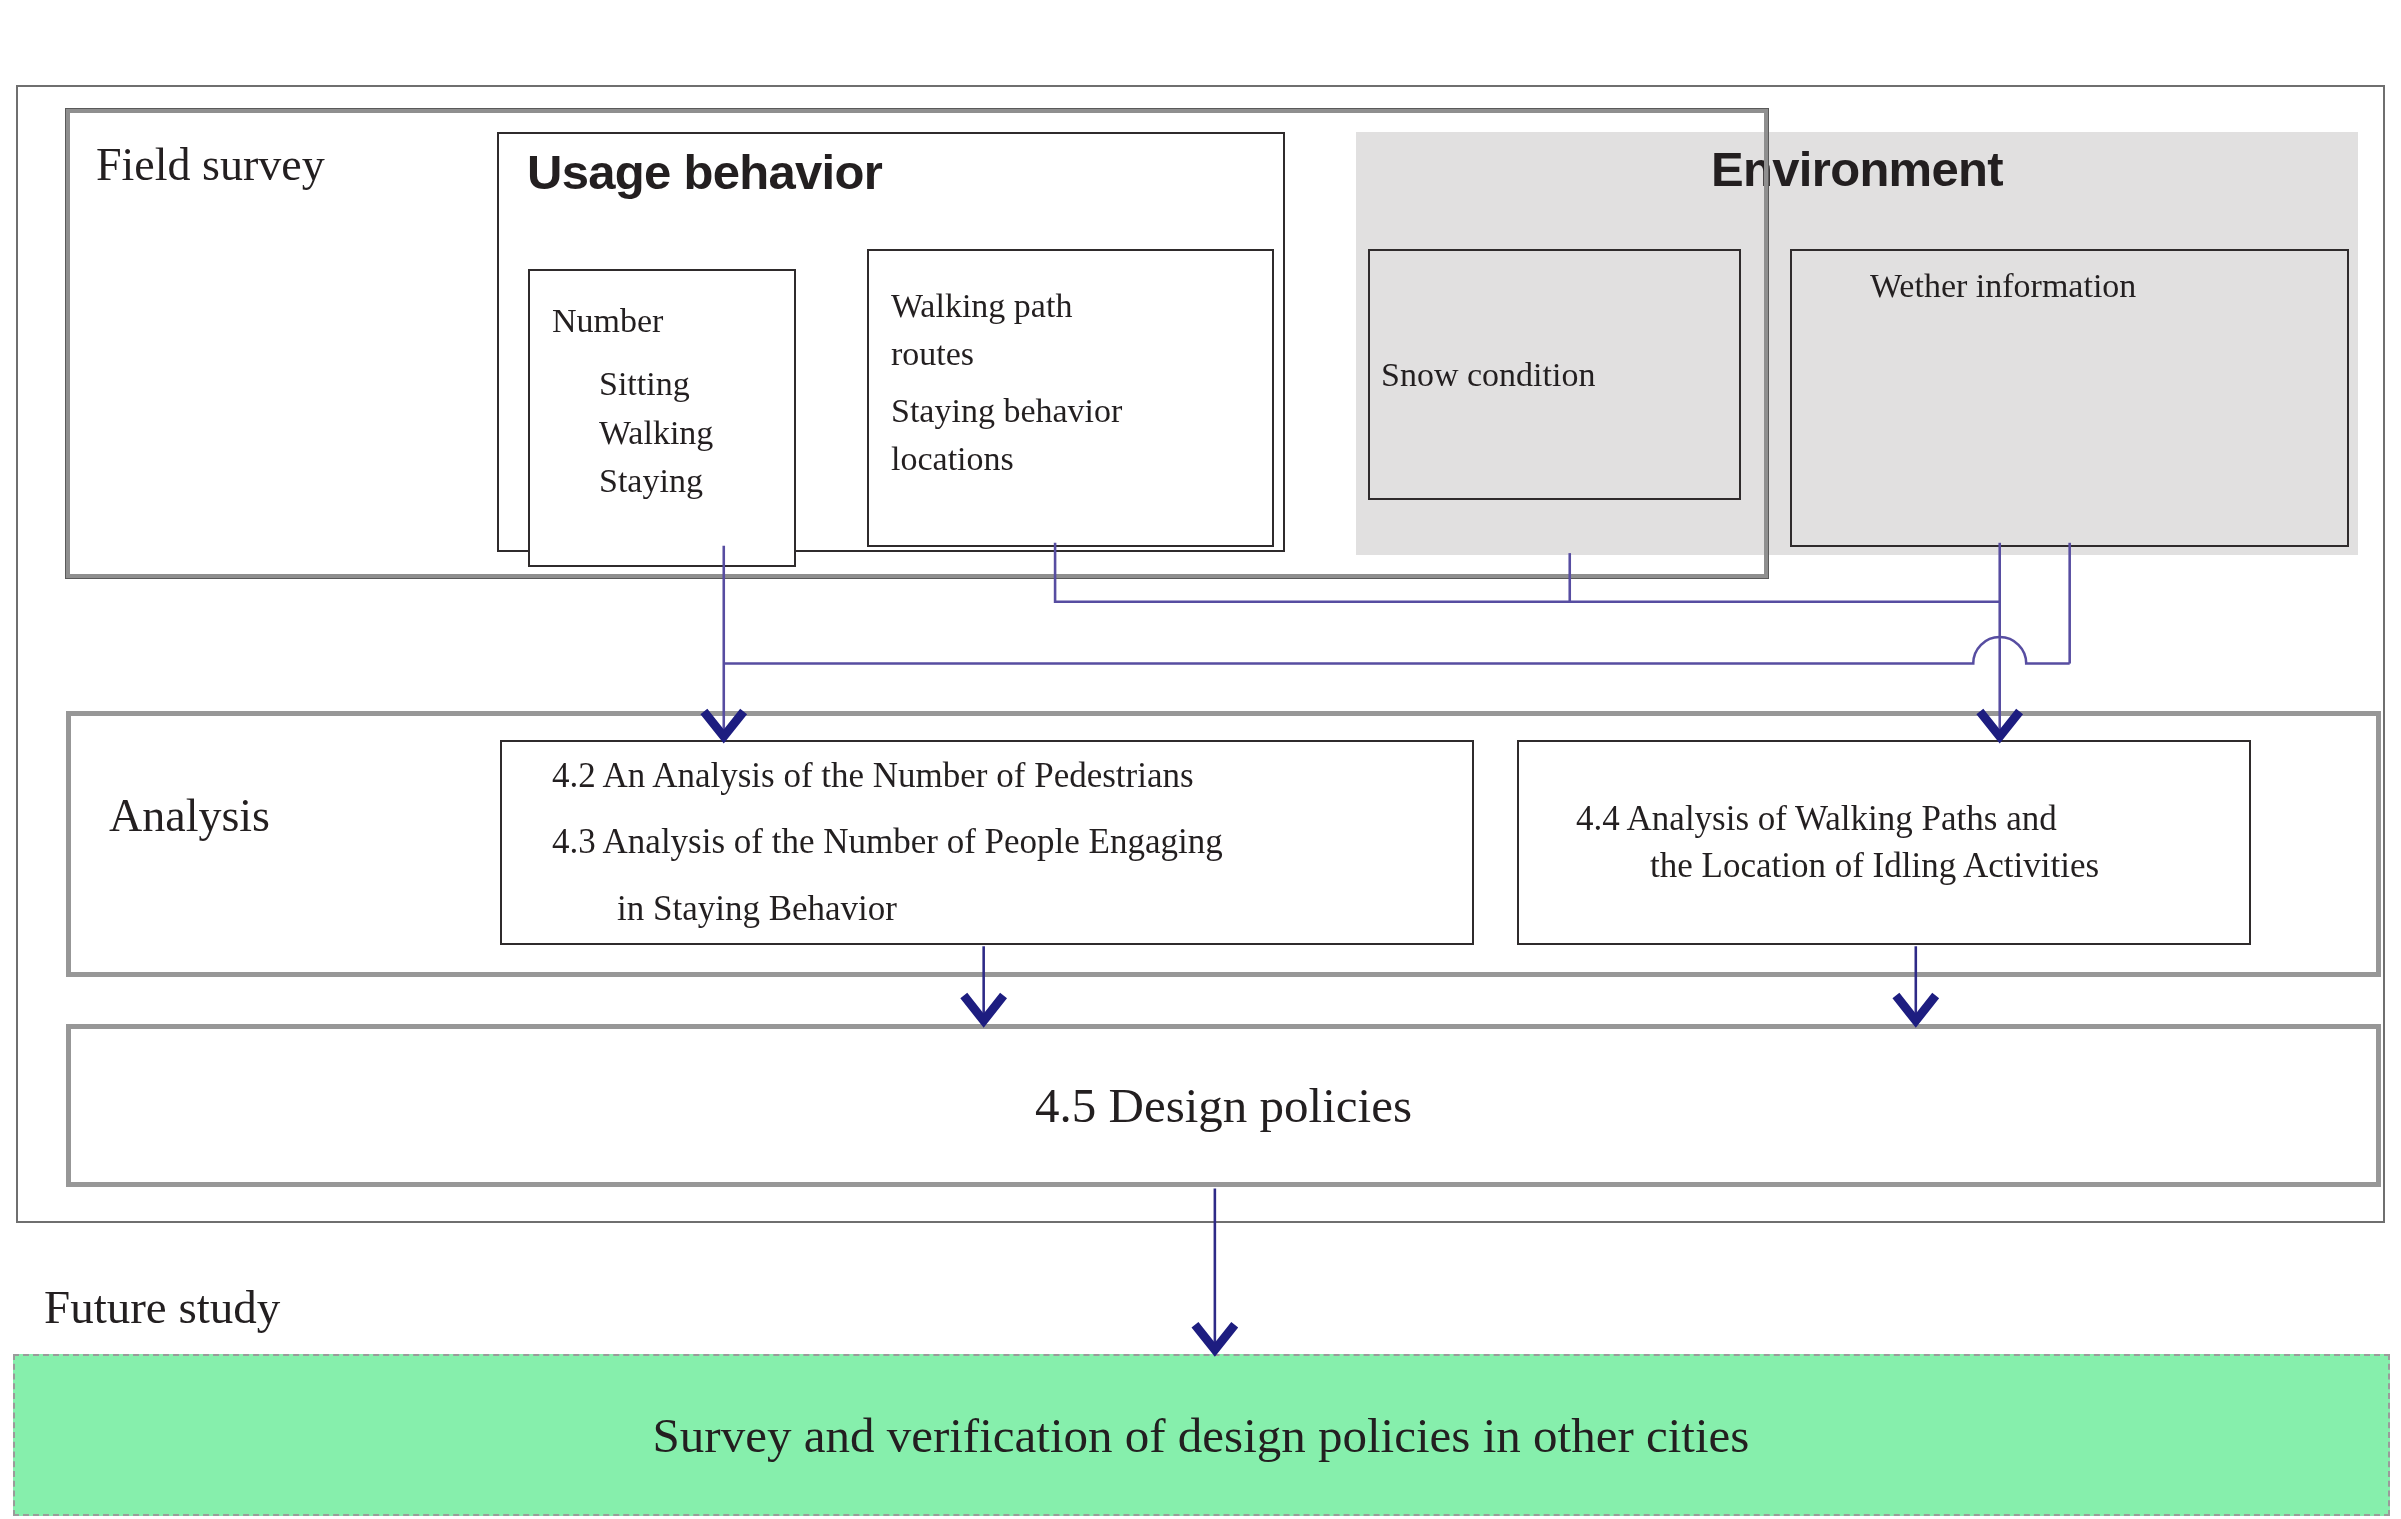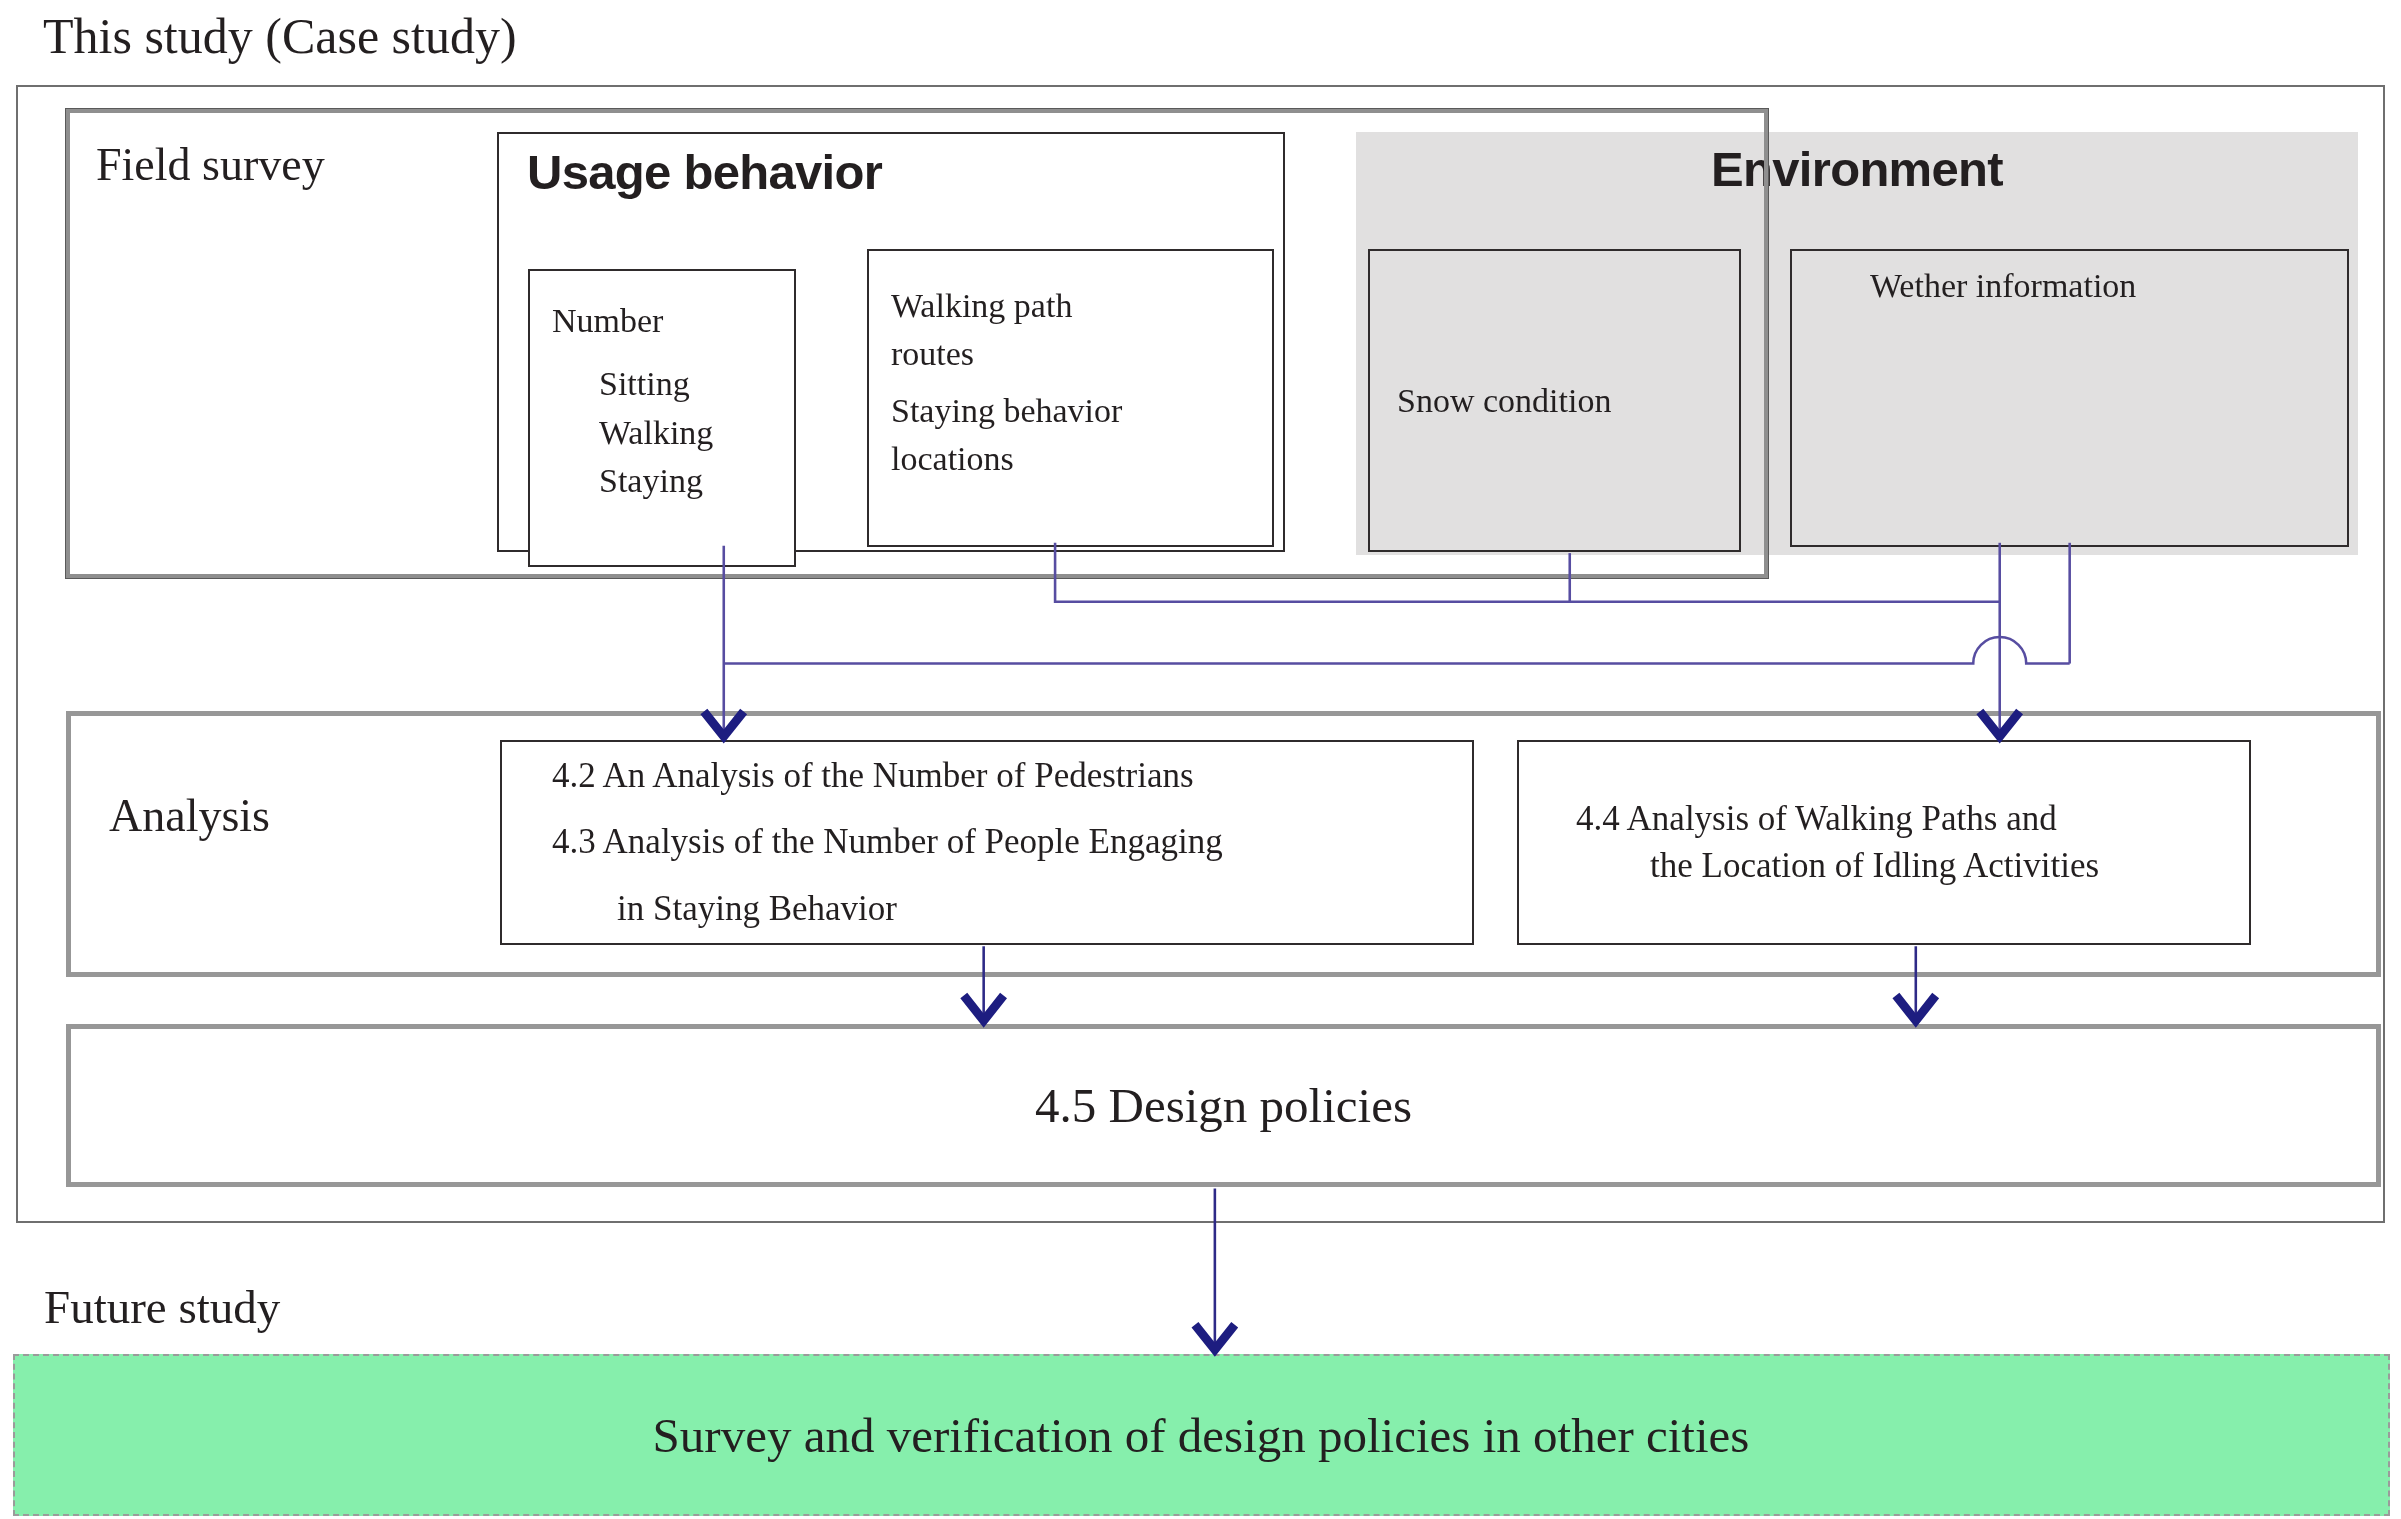--- a/index.html
+++ b/index.html
@@ -30,21 +30,21 @@
   .usage-heading{position:absolute;left:28px;top:10.3px;font-family:"Liberation Sans",sans-serif;font-weight:bold;font-size:49px;letter-spacing:-0.7px;}
   .number-box{left:528px;top:249px;width:268px;height:298px;font-size:34px;padding:29.5px 7.4px 0 22px;margin-top:20px;}
   .nb-items{margin-top:19px;margin-left:47px;line-height:1.42;}
   .nb-title{line-height:1.2;}
   .paths-box{left:867px;top:249px;width:407px;height:298px;font-size:34px;padding:31px 7.4px 0 22px;line-height:1.4;}
   .pb-para2{margin-top:10px;}
 
   
   .env-panel{left:1356px;top:132px;width:1002px;height:423px;background:#e1e0e0;}
   .env-heading{position:absolute;left:0;top:8.8px;width:100%;text-align:center;font-family:"Liberation Sans",sans-serif;font-weight:bold;font-size:49px;letter-spacing:-0.7px;}
-  .snow-box{left:1368px;top:249px;width:373px;height:303px;background:transparent;display:flex;align-items:center;font-size:34px;padding-left:27px;}
+  .snow-box{left:1368px;top:249px;width:373px;height:251px;background:transparent;display:flex;align-items:center;font-size:34px;padding-left:11px;}
   .weather-box{left:1790px;top:249px;width:559px;height:298px;background:transparent;font-size:34px;line-height:1.38;}
   .wb-top{margin:11.8px 7.4px 0 78px;}
   .wb-ref{margin-top:25px;padding-left:93px;}
   .wb-ref-first{margin-left:-82px;}
 
   
   .ped-box{left:500px;top:740px;width:974px;height:205px;font-size:35px;line-height:1.32;display:flex;flex-direction:column;justify-content:center;padding-left:50px;gap:20px;}
   .ped-line3{margin-left:65px;}
   .walk-box{left:1517px;top:740px;width:734px;height:205px;font-size:35px;line-height:1.32;display:flex;flex-direction:column;justify-content:center;padding-left:57px;}
   .walk-line2{margin-left:74px;}
@@ -53,21 +53,20 @@
   svg.wires{position:absolute;left:0;top:0;width:2401px;height:1520px;pointer-events:none;}
   .wire{stroke:#574da1;stroke-width:3.5;fill:none;}
   .wire-dark{stroke:#2e2a87;stroke-width:3.5;fill:none;}
   .head{stroke:#1d1d80;stroke-width:12;fill:none;}
 </style>
 </head>
 <body>
 
 <div class="canvas">
 
-  <div class="abs page-title nowrap">This study (Case study)</div>
 
   <div class="abs outer-box"></div>
 
   <div class="abs env-panel">
     <div class="env-heading">Environment</div>
   </div>
 
   <div class="abs field-box"></div>
   <div class="abs field-label nowrap">Field survey</div>
 

